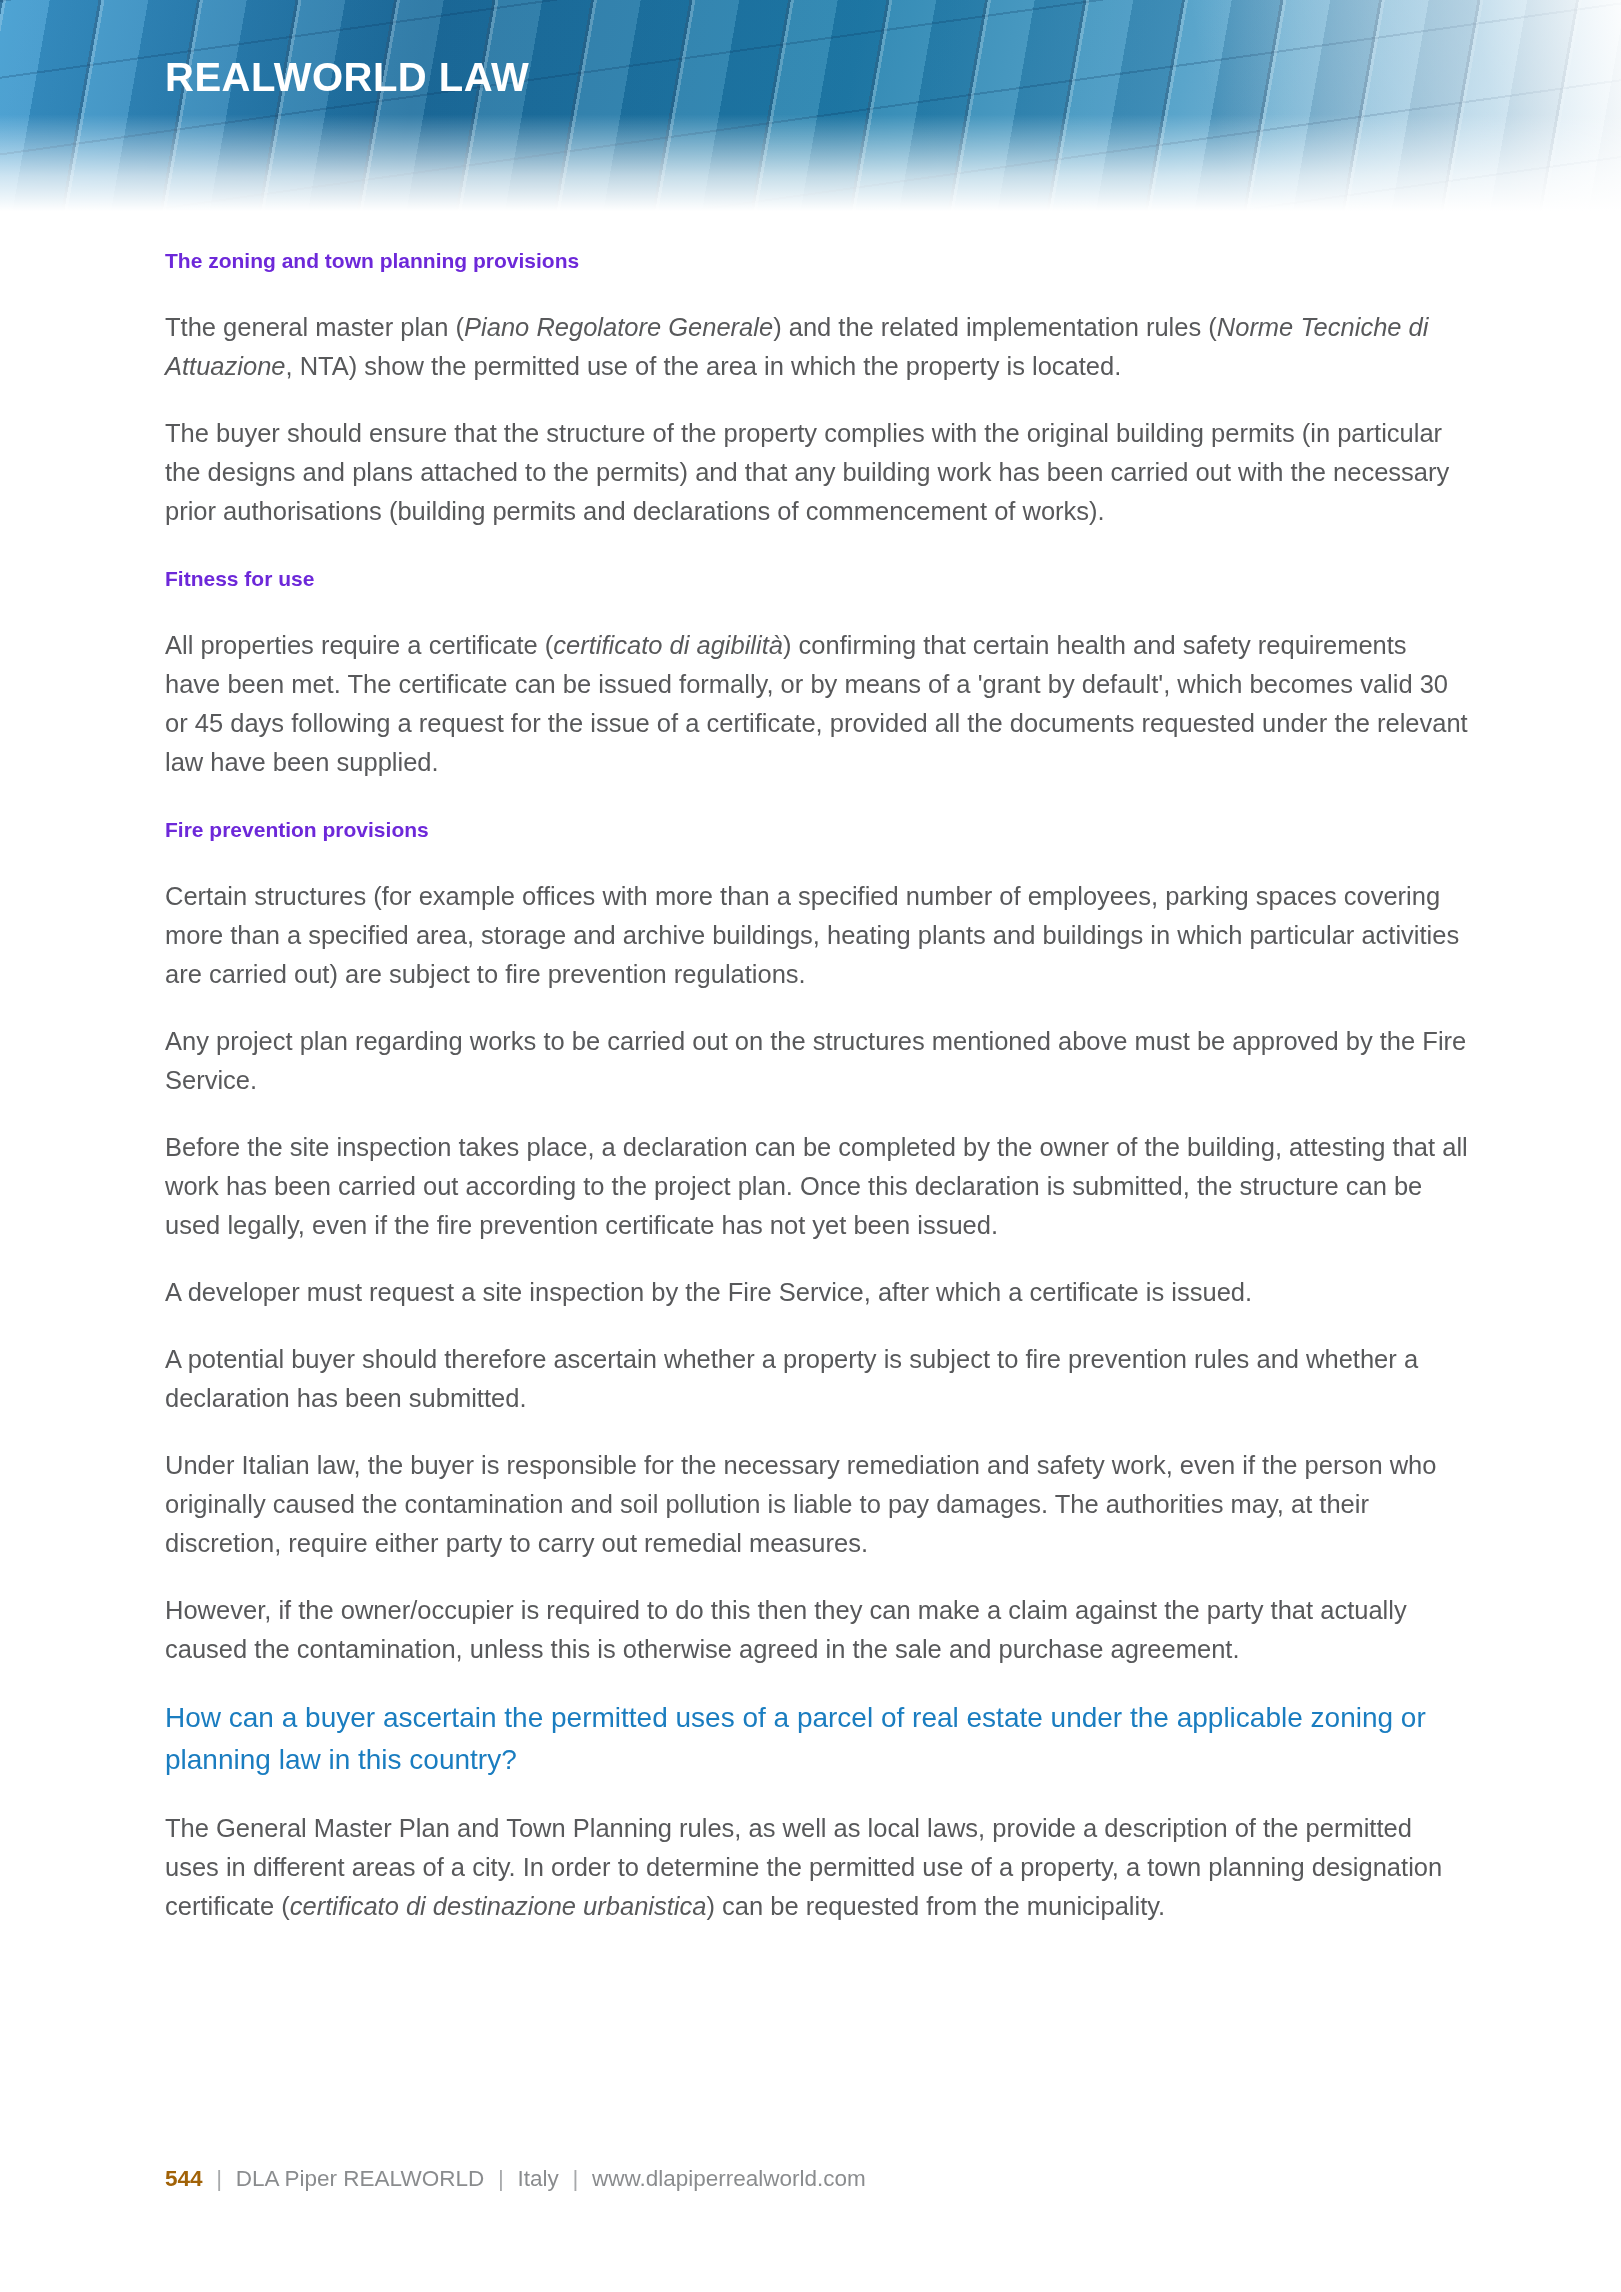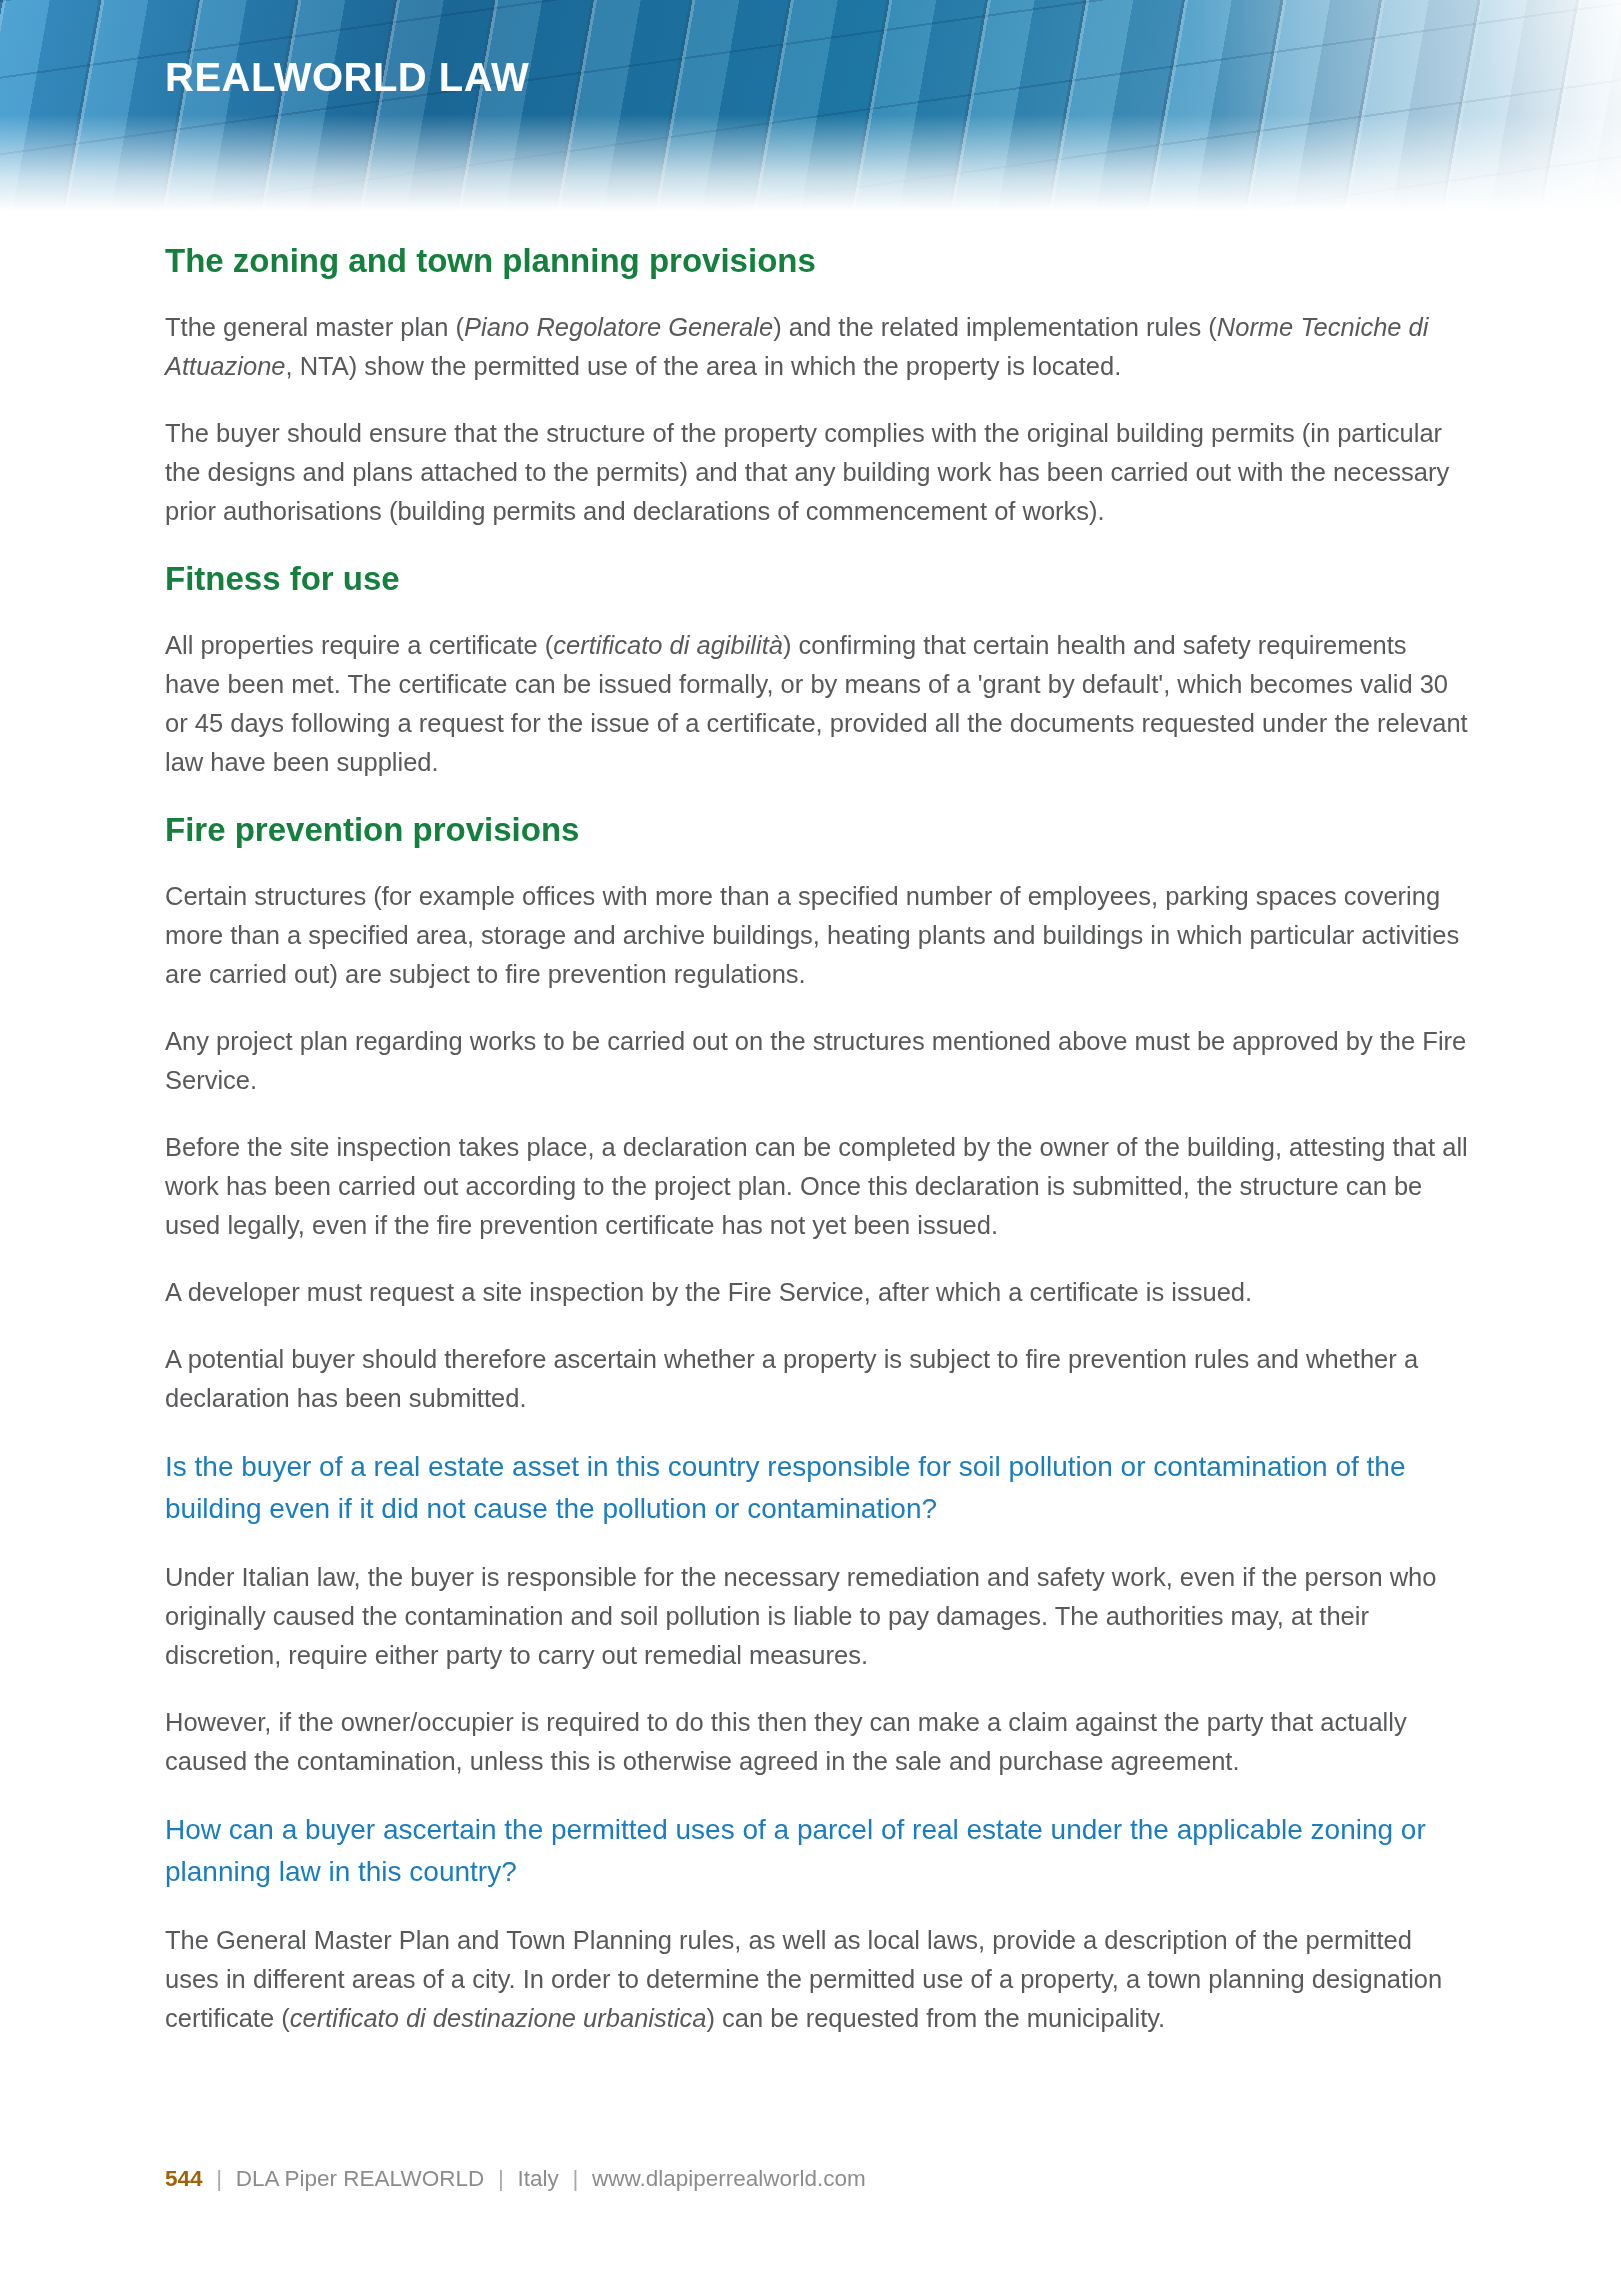--- a/index.html
+++ b/index.html
@@ -44,22 +44,22 @@
   
   .content {
     padding: 20.6px 153px 0 165px;
     color: #58595b;
     font-size: 25.5px;
     line-height: 39px;
   }
   .block { margin: 0; }
   .block + .block { margin-top: 28px; }
   h3.sub {
-    color: #15803d;
-    font-size: 33px;
+    color: #6d28d9;
+    font-size: 21px;
     font-weight: 700;
     line-height: 39px;
   }
   p.para { font-weight: 400; }
   p.para em { font-style: italic; text-align: center; }
   h2.question {
     color: #1a7dc0;
     font-size: 28px;
     font-weight: 400;
     line-height: 42px;
@@ -100,21 +100,20 @@
     <p class="block para"><span>Tthe general master plan (</span><em>Piano Regolatore Generale</em><span>) and the related implementation rules (</span><em>Norme Tecniche di Attuazione</em><span>, NTA) show the permitted use of the area in which the property is located.</span></p>
     <p class="block para"><span>The buyer should ensure that the structure of the property complies with the original building permits (in particular the designs and plans attached to the permits) and that any building work has been carried out with the necessary prior authorisations (building permits and declarations of commencement of works).</span></p>
     <h3 class="block sub"><span>Fitness for use</span></h3>
     <p class="block para"><span>All properties require a certificate (</span><em>certificato di agibilità</em><span>) confirming that certain health and safety requirements have been met. The certificate can be issued formally, or by means of a 'grant by default', which becomes valid 30 or 45 days following a request for the issue of a certificate, provided all the documents requested under the relevant law have been supplied.</span></p>
     <h3 class="block sub"><span>Fire prevention provisions</span></h3>
     <p class="block para"><span>Certain structures (for example offices with more than a specified number of employees, parking spaces covering more than a specified area, storage and archive buildings, heating plants and buildings in which particular activities are carried out) are subject to fire prevention regulations.</span></p>
     <p class="block para"><span>Any project plan regarding works to be carried out on the structures mentioned above must be approved by the Fire Service.</span></p>
     <p class="block para"><span>Before the site inspection takes place, a declaration can be completed by the owner of the building, attesting that all work has been carried out according to the project plan. Once this declaration is submitted, the structure can be used legally, even if the fire prevention certificate has not yet been issued.</span></p>
     <p class="block para"><span>A developer must request a site inspection by the Fire Service, after which a certificate is issued.</span></p>
     <p class="block para"><span>A potential buyer should therefore ascertain whether a property is subject to fire prevention rules and whether a declaration has been submitted.</span></p>
-    <h2 class="block question"><span>Is the buyer of a real estate asset in this country responsible for soil pollution or contamination of the building even if it did not cause the pollution or contamination?</span></h2>
     <p class="block para"><span>Under Italian law, the buyer is responsible for the necessary remediation and safety work, even if the person who originally caused the contamination and soil pollution is liable to pay damages. The authorities may, at their discretion, require either party to carry out remedial measures.</span></p>
     <p class="block para"><span>However, if the owner/occupier is required to do this then they can make a claim against the party that actually caused the contamination, unless this is otherwise agreed in the sale and purchase agreement.</span></p>
     <h2 class="block question"><span>How can a buyer ascertain the permitted uses of a parcel of real estate under the applicable zoning or planning law in this country?</span></h2>
     <p class="block para"><span>The General Master Plan and Town Planning rules, as well as local laws, provide a description of the permitted uses in different areas of a city. In order to determine the permitted use of a property, a town planning designation certificate (</span><em>certificato di destinazione urbanistica</em><span>) can be requested from the municipality.</span></p>
   </main>
 
   <footer class="footer">
     <span class="pageno">544</span><span class="sep">|</span><span class="fitem">DLA Piper REALWORLD</span><span class="sep">|</span><span class="fitem">Italy</span><span class="sep">|</span><span class="fitem">www.dlapiperrealworld.com</span>
   </footer>
 

